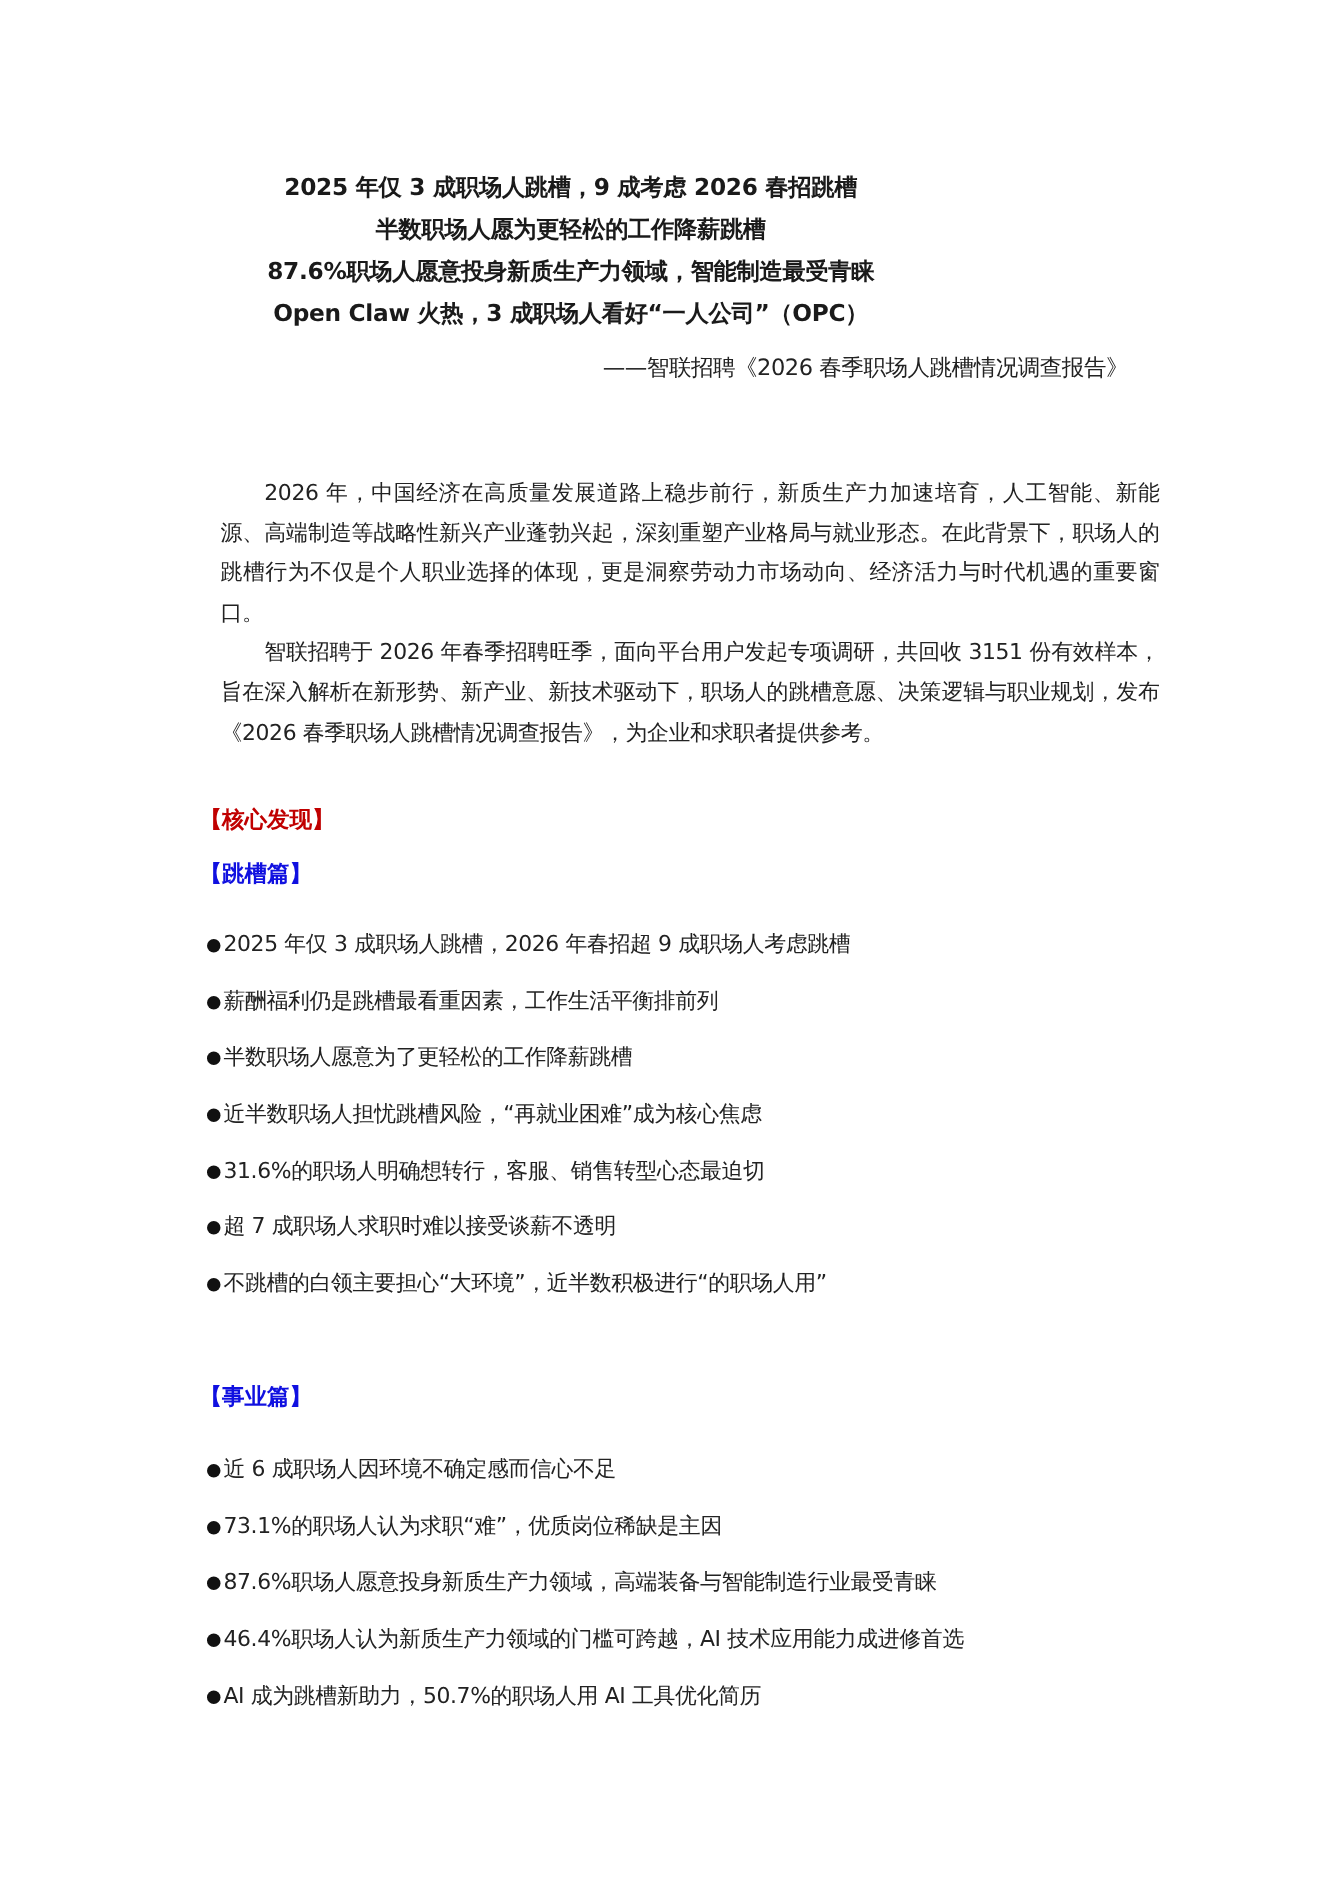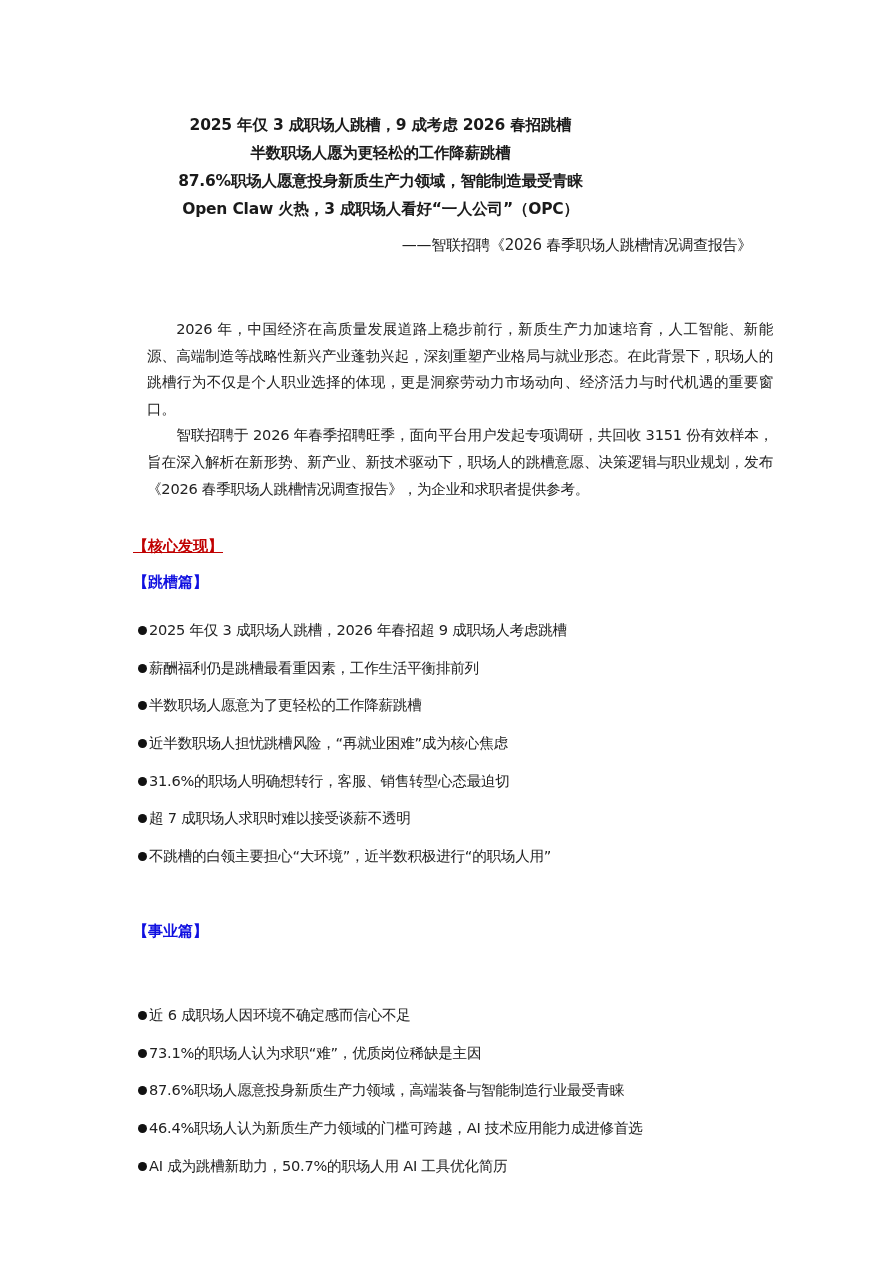--- a/index.html
+++ b/index.html
@@ -65,21 +65,21 @@
       text-indent: 2em;
     }
     .section-label {
       position: absolute;
       left: 133px;
       font-weight: bold;
       font-size: 15px;
       line-height: 22px;
       white-space: nowrap;
     }
-    .core { top: 535px; color: #c00000; text-decoration: underline; }
+    .core { top: 535px; color: #c00000; }
     .jump { top: 571px; color: #1010e0; }
     .career { top: 920px; color: #1010e0; }
     .bullets {
       position: absolute;
       left: 135px;
       width: 640px;
       margin: 0;
       padding: 0;
       list-style: none;
     }
@@ -100,21 +100,21 @@
       height: 9px;
       border-radius: 50%;
       background: #111;
     }
     .bullet-text {
       position: absolute;
       left: 14px;
       top: 0;
     }
     .list-jump { top: 618px; }
-    .list-career { top: 968px; margin-top: 35px; }
+    .list-career { top: 968px; }
   </style>
 </head>
 <body>
 
 <div class="page">
 
   <div class="titles">
     <div class="title-line">2025 年仅 3 成职场人跳槽，9 成考虑 2026 春招跳槽</div>
     <div class="title-line">半数职场人愿为更轻松的工作降薪跳槽</div>
     <div class="title-line">87.6%职场人愿意投身新质生产力领域，智能制造最受青睐</div>

